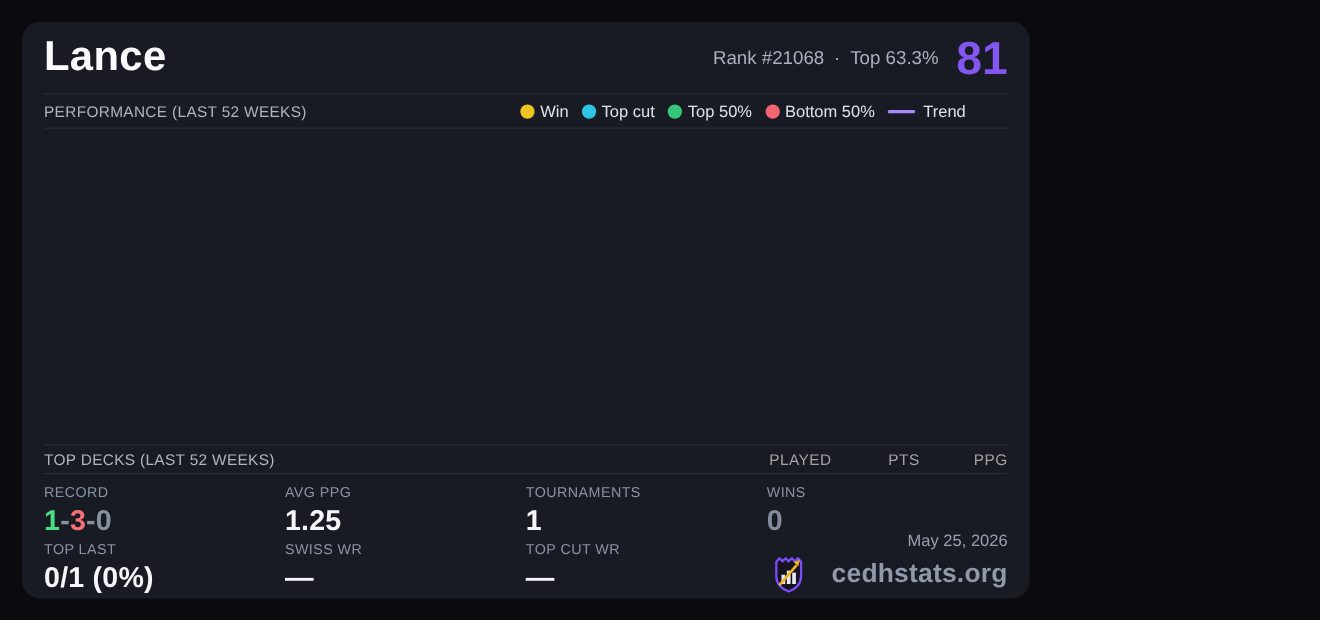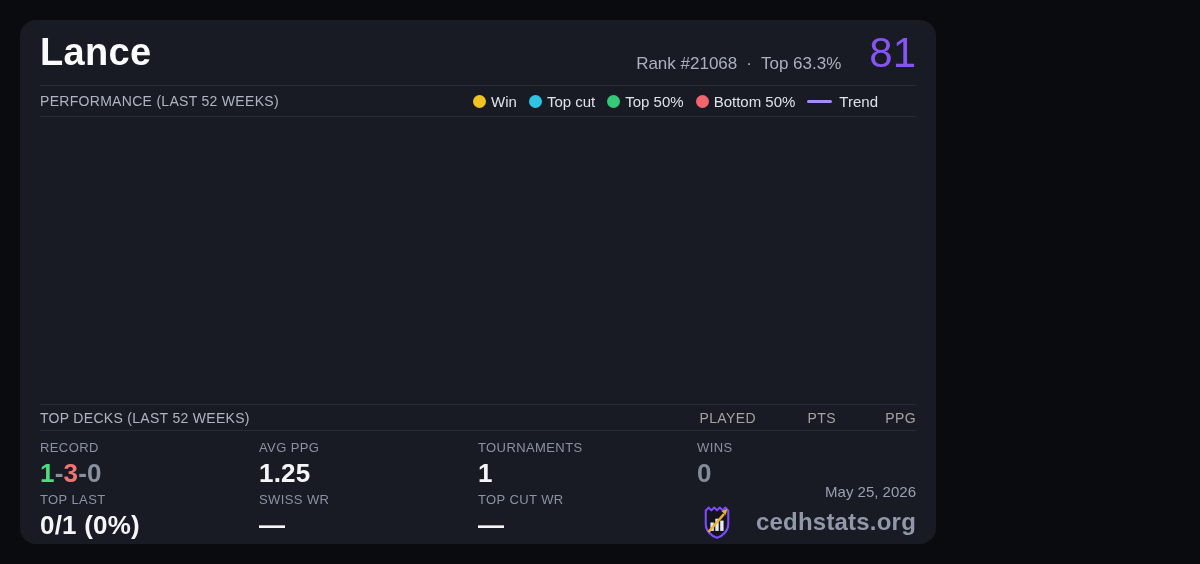--- a/index.html
+++ b/index.html
@@ -36,23 +36,23 @@
     align-items:center;
     justify-content:space-between;
     border-bottom:1px solid var(--line);
   }
   .title{
     font-size:38px;
     font-weight:700;
     color:#fafbfd;
     letter-spacing:.3px;
   }
-  .header-right{display:flex;align-items:flex-end;gap:28px;}
+  .header-right{display:flex;align-items:center;gap:16px;}
   .rank-line{font-size:17px;color:var(--grey-text);display:flex;gap:9px;align-items:center;}
-  .score{font-size:42px;font-weight:400;color:var(--accent);line-height:1;}
+  .score{font-size:42px;font-weight:700;color:var(--accent);line-height:1;}
   
   .section-row{
     height:31px;
     display:flex;
     align-items:center;
     justify-content:space-between;
     border-bottom:1px solid var(--line);
   }
   .section-title{
     font-size:14px;

